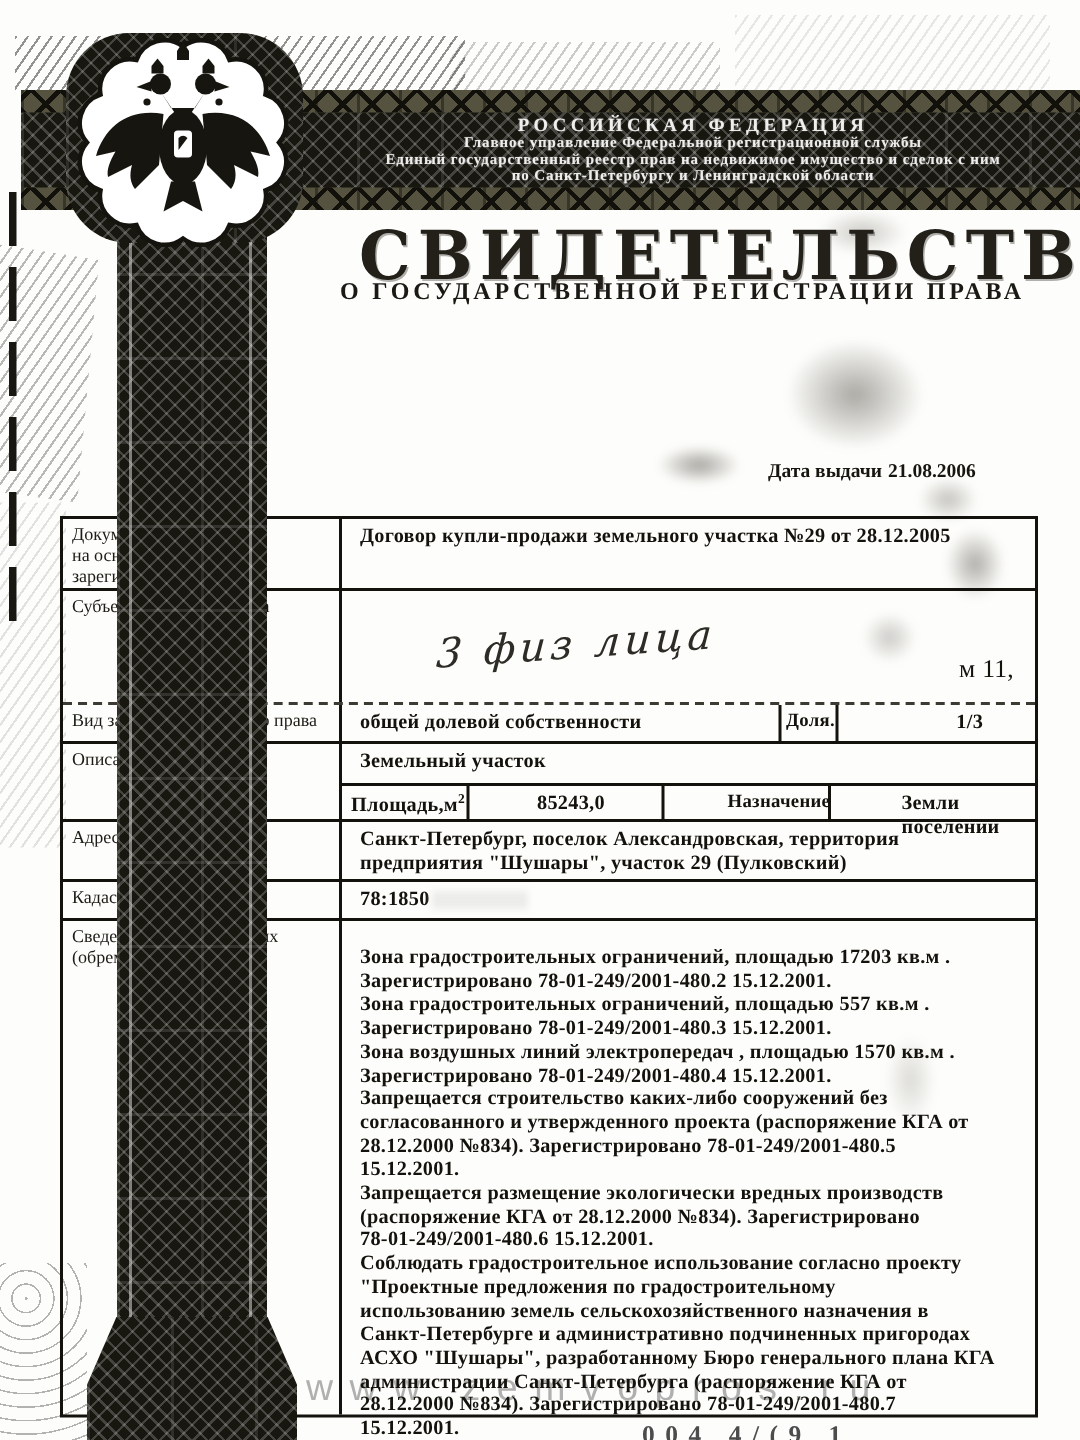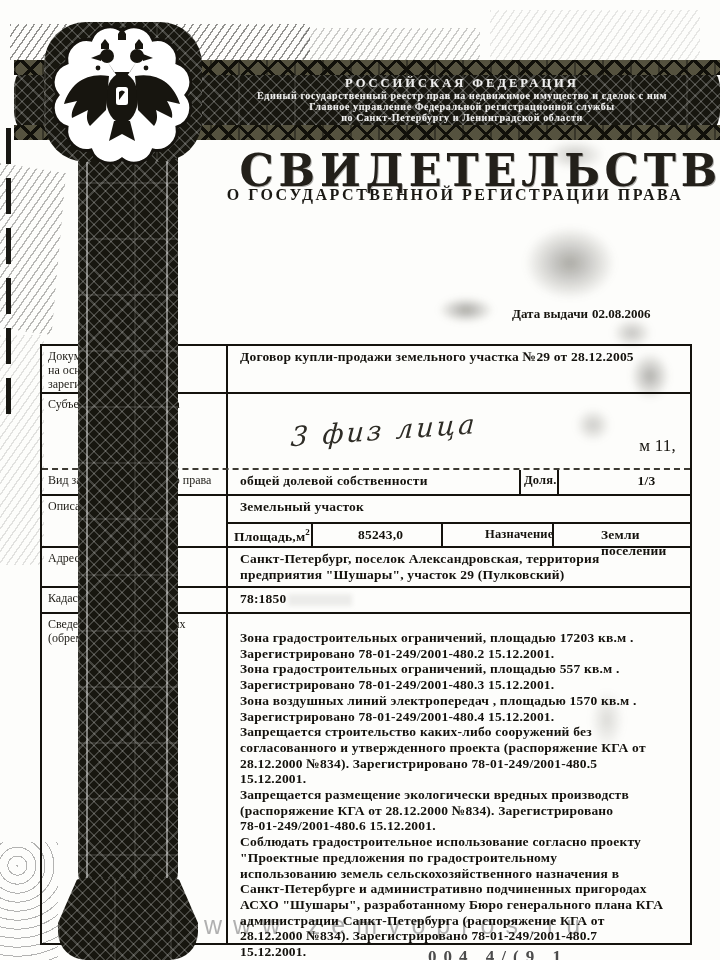--- a/index.html
+++ b/index.html
@@ -7,21 +7,20 @@
         font-family:"Liberation Serif",serif;color:#17150f;}
   .abs{position:absolute;}
 
   
   .band-pattern{
     background:
       repeating-linear-gradient(45deg, rgba(255,255,255,.20) 0 1.5px, rgba(255,255,255,0) 1.5px 8px),
       repeating-linear-gradient(-45deg, rgba(255,255,255,.20) 0 1.5px, rgba(255,255,255,0) 1.5px 8px),
       repeating-linear-gradient(90deg, rgba(255,255,255,.10) 0 2px, rgba(255,255,255,0) 2px 56px),
       #17160f;
-    border-radius: 28px;
   }
   .band-strip{
     background:
       repeating-linear-gradient(45deg, #11100a 0 3px, rgba(0,0,0,0) 3px 14px),
       repeating-linear-gradient(-45deg, #11100a 0 3px, rgba(0,0,0,0) 3px 14px),
       repeating-linear-gradient(90deg, rgba(0,0,0,.35) 0 2px, rgba(0,0,0,0) 2px 28px),
       #55523f;
   }
   .top-band{left:14px;top:60px;width:706px;height:80px;z-index:3;}
   .top-band .strip-t{position:absolute;left:0;top:0;width:100%;height:15px;}
@@ -135,22 +134,22 @@
   <div class="abs smudge sm7"></div>
 
   <div class="abs watermark">www.zemvopros.ru</div>
   <div class="abs bottom-frag">004 4/(9 1</div>
 
   <div class="abs top-band band-pattern">
     <div class="strip-t band-strip"></div>
     <div class="strip-b band-strip"></div>
     <div class="band-text">
       <div class="band-country">РОССИЙСКАЯ ФЕДЕРАЦИЯ</div>
+      <div class="band-small">Главное управление Федеральной регистрационной службы</div>
       <div class="band-small">Единый государственный реестр прав на недвижимое имущество и сделок с ним</div>
-      <div class="band-small">Главное управление Федеральной регистрационной службы</div>
       <div class="band-small">по Санкт-Петербургу и Ленинградской области</div>
     </div>
   </div>
 
   <div class="abs left-band band-pattern"></div>
   <div class="abs band-base band-pattern"></div>
 
   <div class="abs emblem-surround band-pattern"></div>
   <svg class="abs emblem" viewBox="0 0 152 164">
     <path d="M140,81 A20 20 0 0 1 131,113 A20 20 0 0 1 107,136 A20 20 0 0 1 76,145
@@ -174,21 +173,21 @@
       <circle cx="100" cy="54" r="2.4"></circle>
       <rect x="69" y="72" width="14" height="20" rx="3.5" fill="#ffffff" stroke="#17150f" stroke-width="2"></rect>
       <path d="M73,78 q3,-3 6,0 q-3,4 -6,8 Z"></path>
     </g>
   </svg>
 
   <div class="abs doc-title">СВИДЕТЕЛЬСТВО</div>
   <div class="abs doc-subtitle">О  ГОСУДАРСТВЕННОЙ  РЕГИСТРАЦИИ  ПРАВА</div>
 
   <div class="abs issue-label">Дата выдачи</div>
-  <div class="abs issue-value">02.08.2006</div>
+  <div class="abs issue-value">21.08.2006</div>
 
   <div class="abs reg-table">
 
     <div class="trow first h46">
       <div class="tlabel">Документы,
 на основании которых
 зарегистрировано право</div>
       <div class="tvalue">Договор купли-продажи земельного участка №29 от 28.12.2005</div>
     </div>
 

